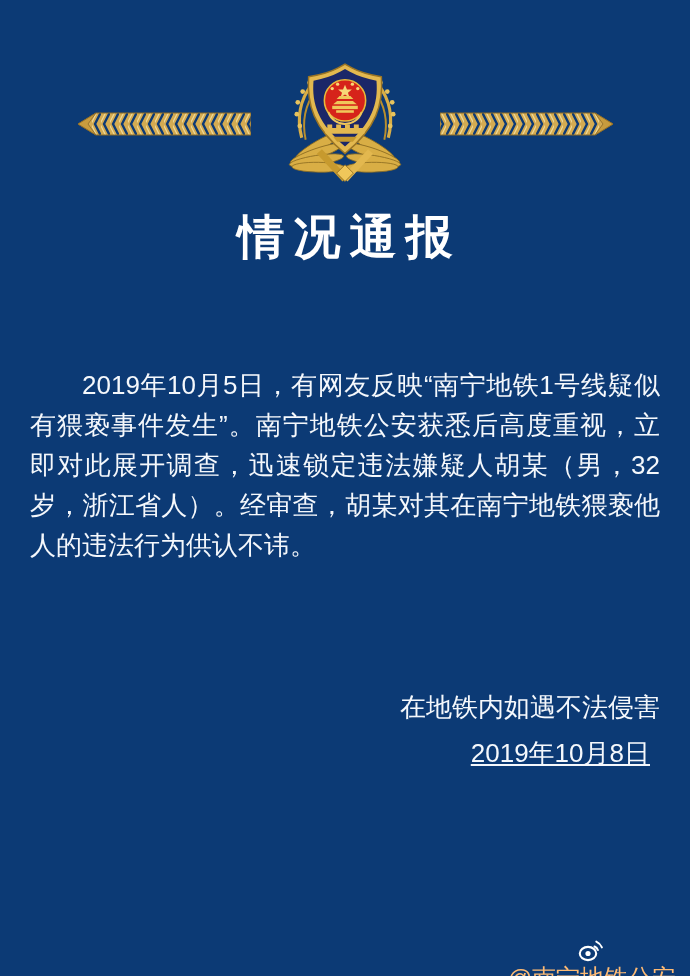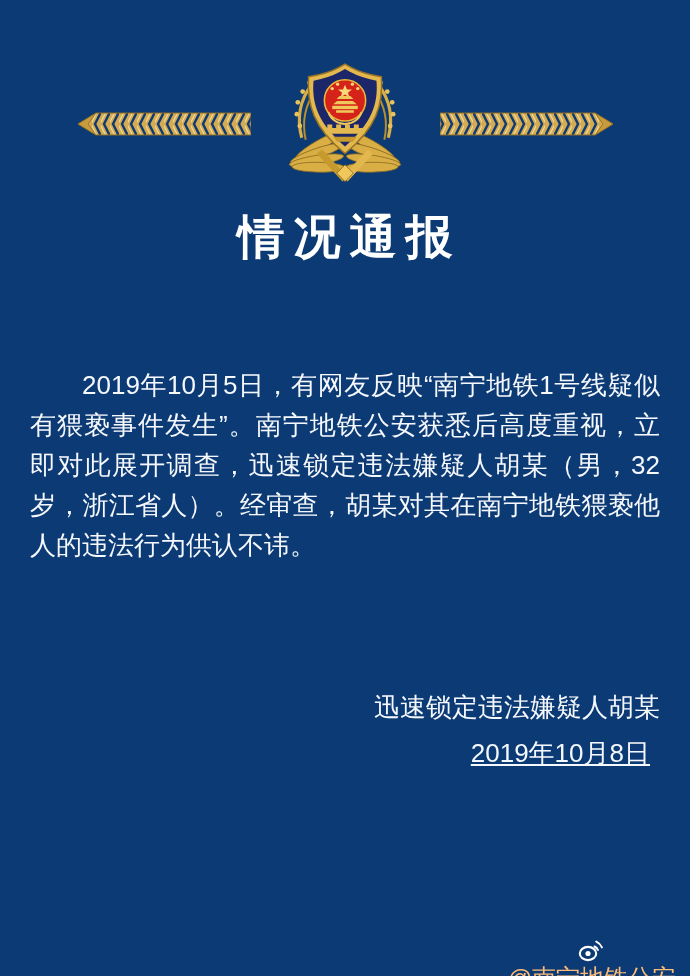--- a/index.html
+++ b/index.html
@@ -178,21 +178,21 @@
     <path d="M48,77 h24 l-4,5 h-16 Z" fill="#c79a2e"></path>
   </svg>
 
   <h1 class="title">情况通报</h1>
 
   <div class="body-text">
     <p>2019年10月5日，有网友反映“南宁地铁1号线疑似有猥亵事件发生”。南宁地铁公安获悉后高度重视，立即对此展开调查，迅速锁定违法嫌疑人胡某（男，32岁，浙江省人）。经审查，胡某对其在南宁地铁猥亵他人的违法行为供认不讳。</p>
   </div>
 
   <div class="signature">
-    <div>迅速锁定违法嫌疑人胡某</div>
+    <div>在地铁内如遇不法侵害</div>
     <div class="date">2019年10月8日</div>
   </div>
 
   <div class="watermark">
     <svg width="27" height="24" viewBox="0 0 27 24">
       <ellipse cx="10" cy="15.5" rx="8.2" ry="6.6" fill="none" stroke="#ffffff" stroke-width="2.1"></ellipse>
       <circle cx="10" cy="15.5" r="2.6" fill="#ffffff"></circle>
       <path d="M16.5,8.5 a6.4,6.4 0 0 1 3.4,3.5" fill="none" stroke="#ffffff" stroke-width="2" stroke-linecap="round"></path>
       <path d="M18.3,3.6 a11,11 0 0 1 5.6,5.8" fill="none" stroke="#ffffff" stroke-width="2" stroke-linecap="round"></path>
     </svg>

